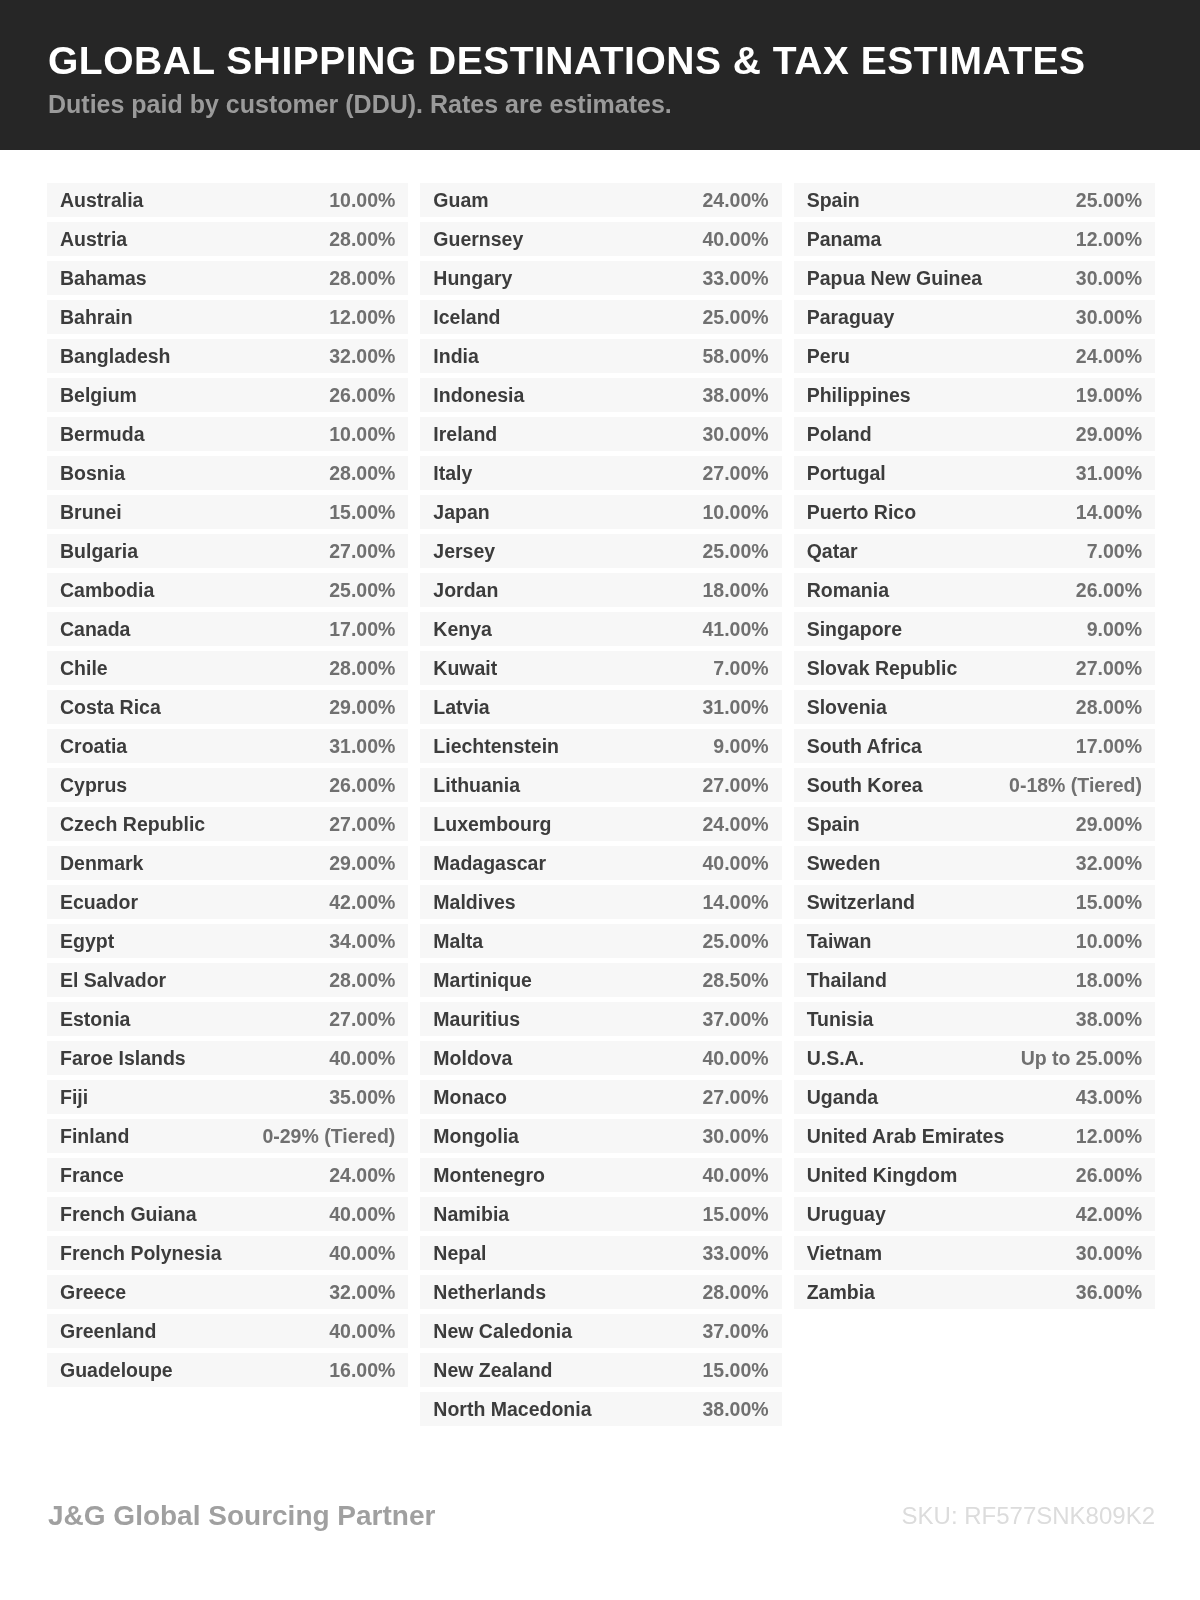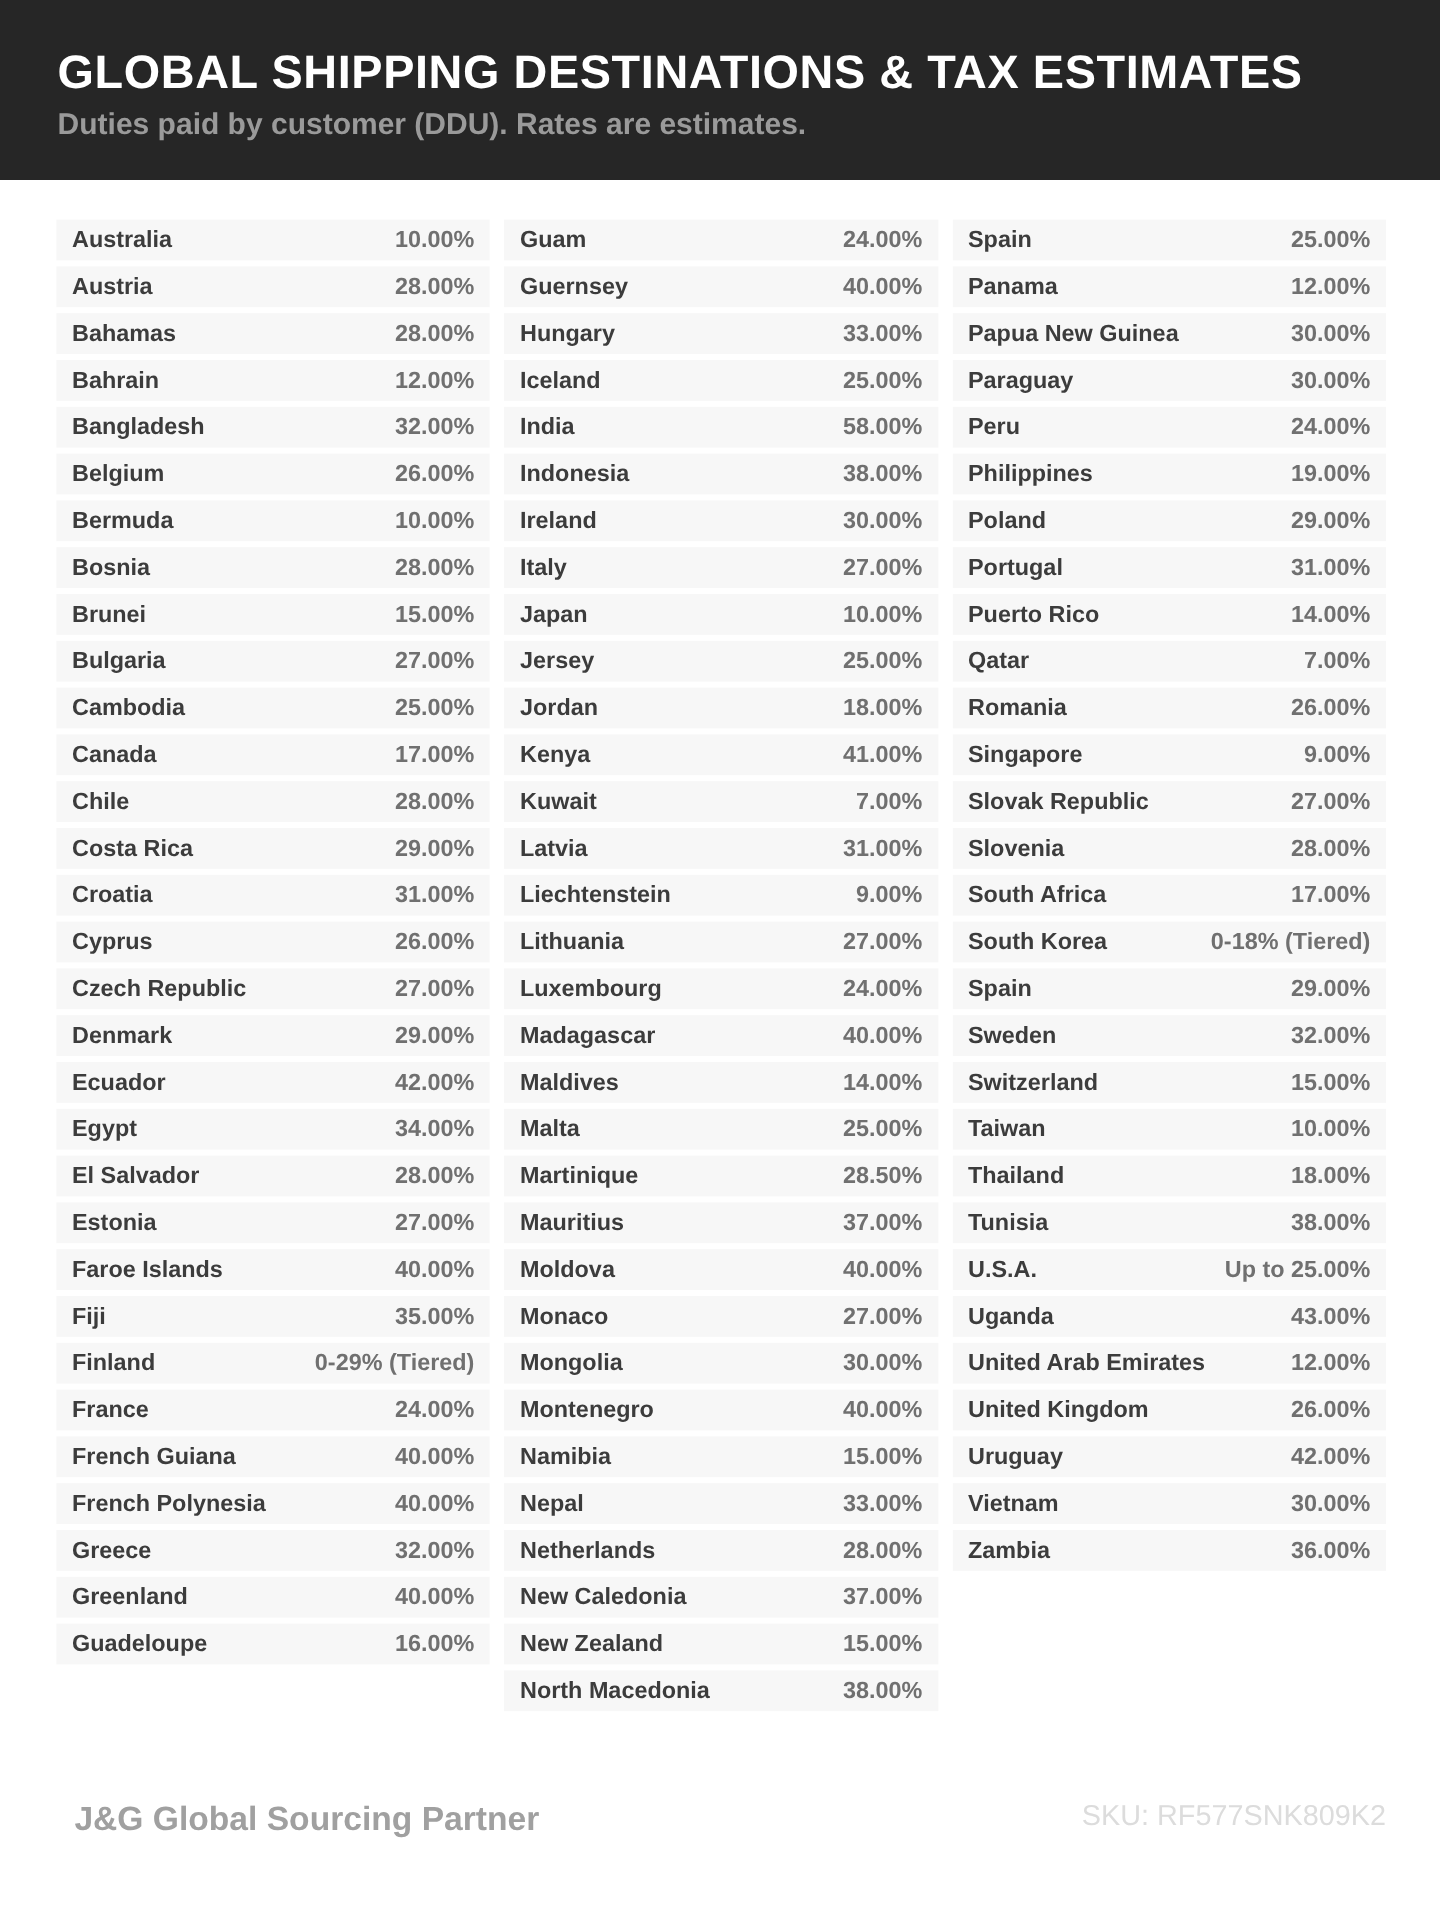--- a/index.html
+++ b/index.html
@@ -61,26 +61,26 @@
     color: #707070;
     font-size: 19.5px;
     font-weight: 700;
     white-space: nowrap;
     text-align: right;
   }
 
   
   .footer {
     position: absolute;
-    left: 14px;
+    left: 0;
     right: 0;
     top: 1500px;
     display: flex;
     justify-content: space-between;
-    align-items: flex-start;
+    align-items: center;
     padding: 0 45px 0 48px;
   }
   .footer .brand {
     color: #a0a0a0;
     font-size: 28px;
     font-weight: 700;
     white-space: nowrap;
   }
   .footer .sku {
     color: #dcdcdc;

